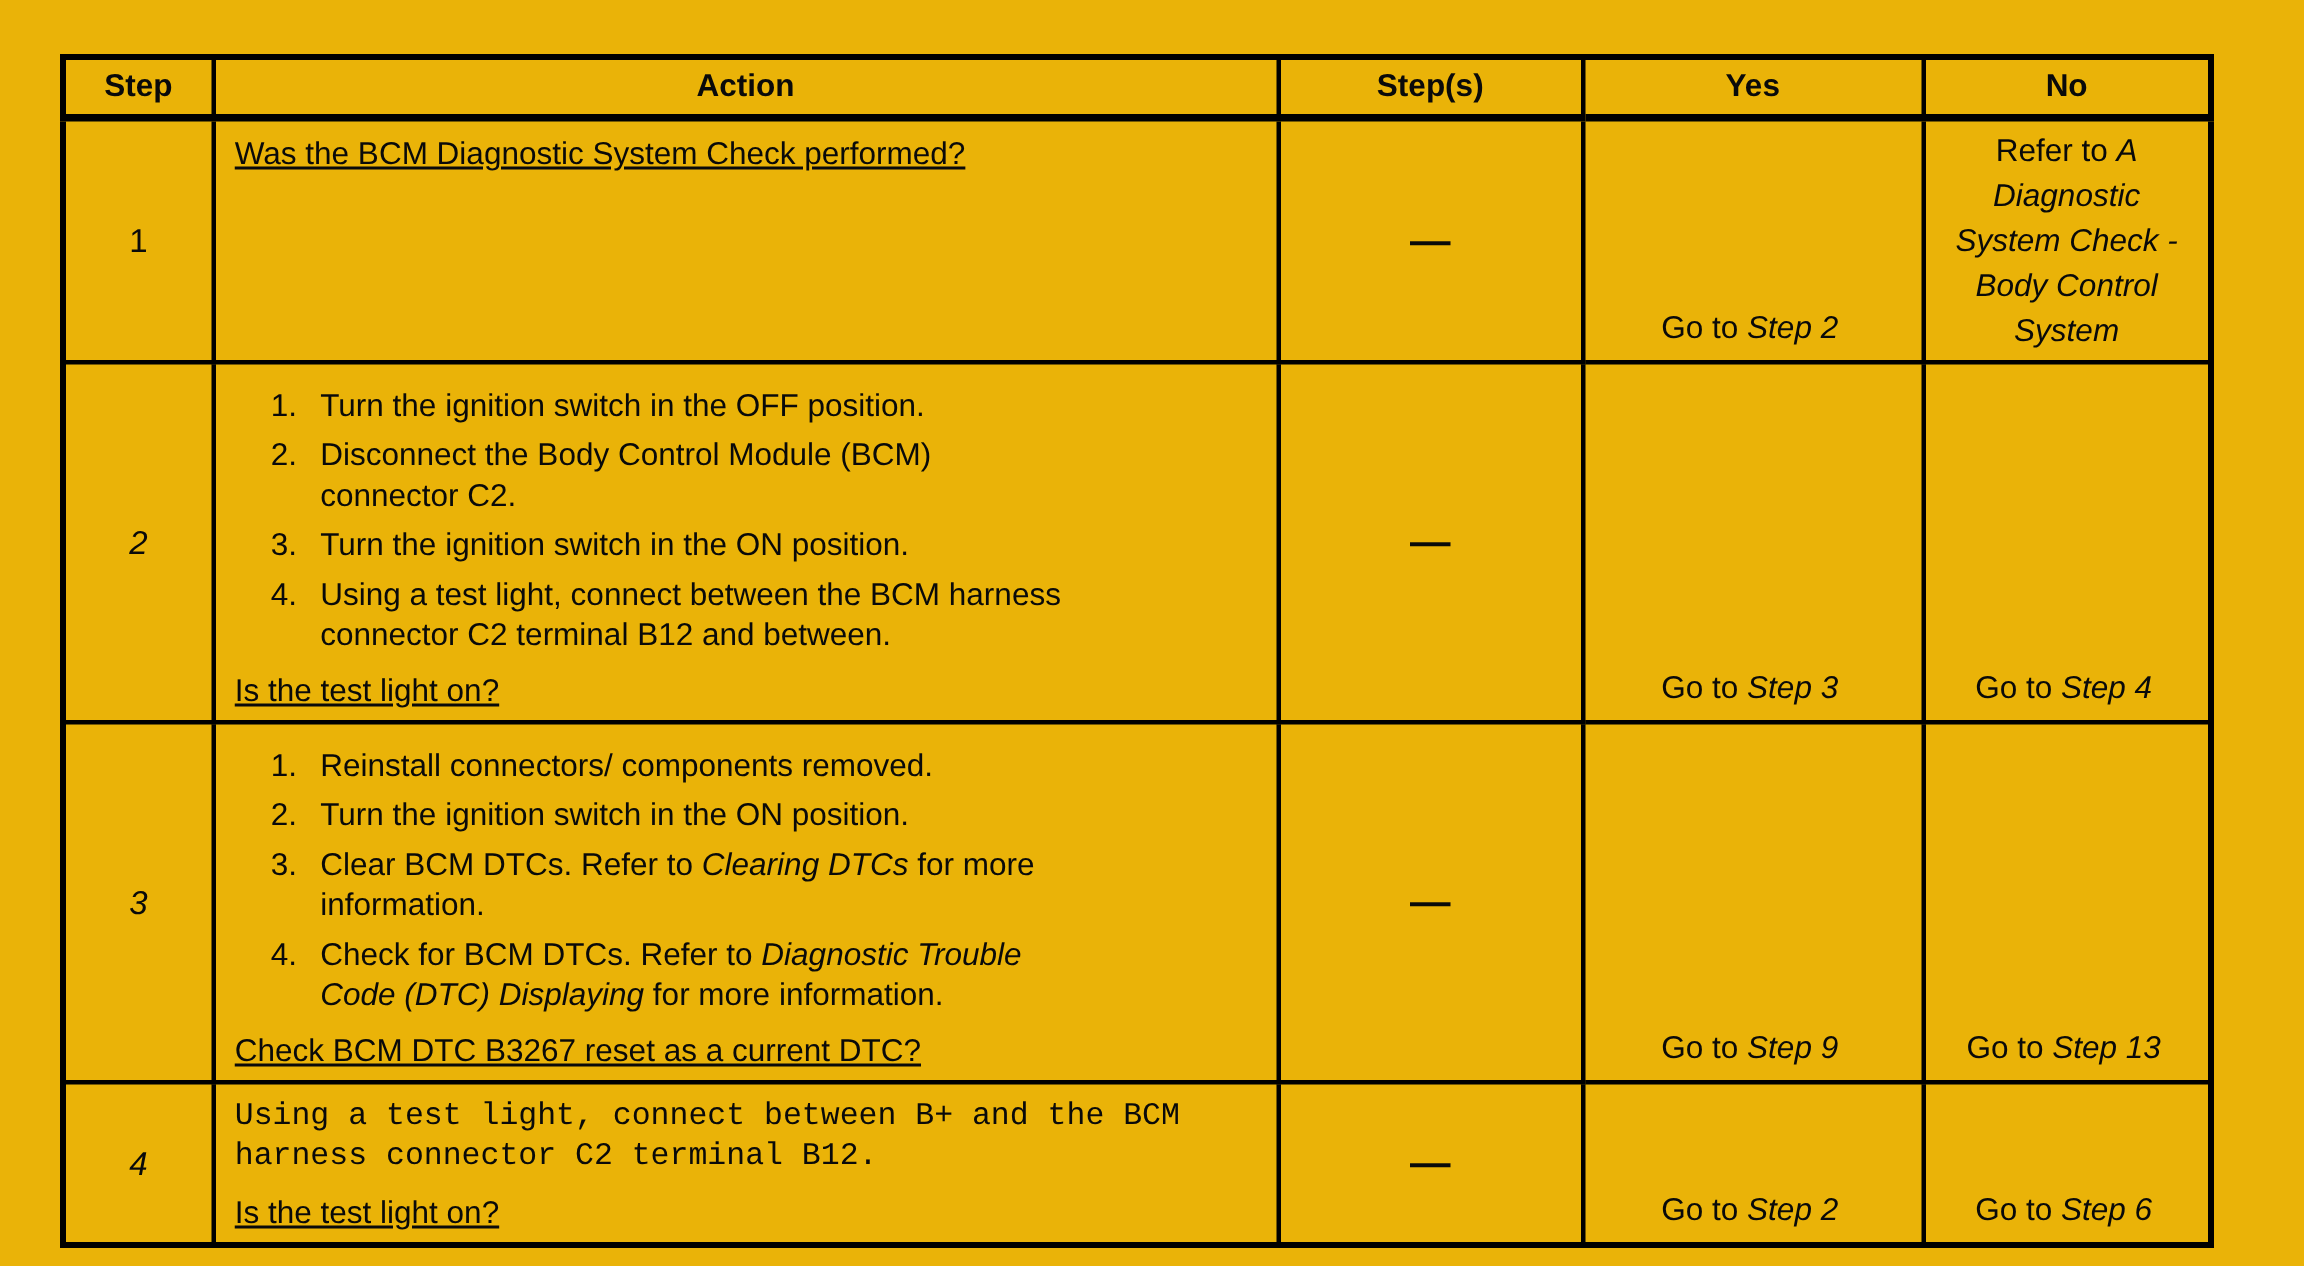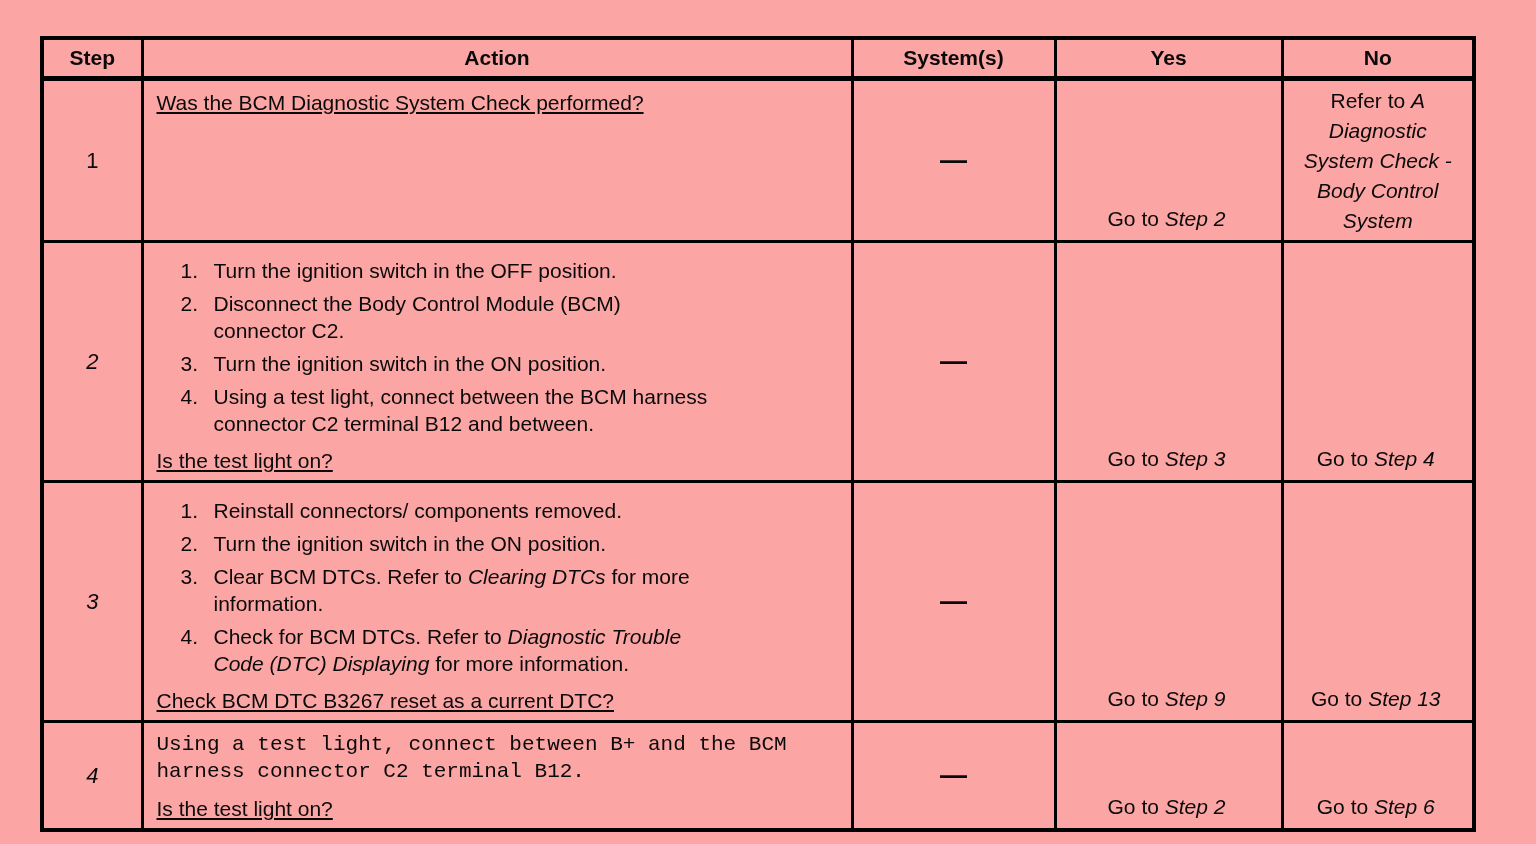--- a/index.html
+++ b/index.html
@@ -2,21 +2,21 @@
 <html><head>
 <meta charset="utf-8">
 <style>
   html, body { margin: 0; padding: 0; background: #ffffff; }
   body {
     width: 1536px; height: 844px; position: relative;
     font-family: "Liberation Sans", sans-serif;
     color: #0a0a0a;
     -webkit-font-smoothing: antialiased;
   }
-  .page { position: absolute; inset: 0; background: #fca5a5; }
+  .page { position: absolute; inset: 0; background: #eab308; }
 
   table.diag {
     position: absolute; left: 40px; top: 36px;
     width: 1432px; height: 774px;
     border-collapse: collapse; table-layout: fixed;
     border: 4px solid #000;
     font-size: 21px;
   }
   th, td { border: 3px solid #000; padding: 0; }
   thead th {
@@ -71,21 +71,21 @@
       <col style="width:100px">
       <col style="width:710px">
       <col style="width:203px">
       <col style="width:227px">
       <col style="width:192px">
     </colgroup>
     <thead>
       <tr>
         <th>Step</th>
         <th>Action</th>
-        <th>System(s)</th>
+        <th>Step(s)</th>
         <th>Yes</th>
         <th>No</th>
       </tr>
     </thead>
     <tbody id="rows">
         <tr class="row" style="height: 153px;">
           <td class="step-cell">1</td>
           <td class="action-cell">
             <div class="question q-top">Was the BCM Diagnostic System Check performed?</div>
           </td>

